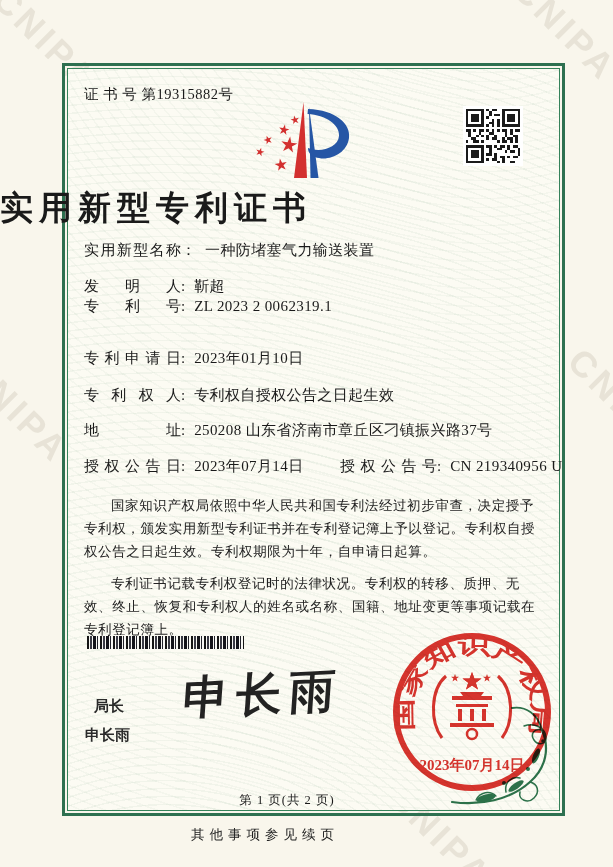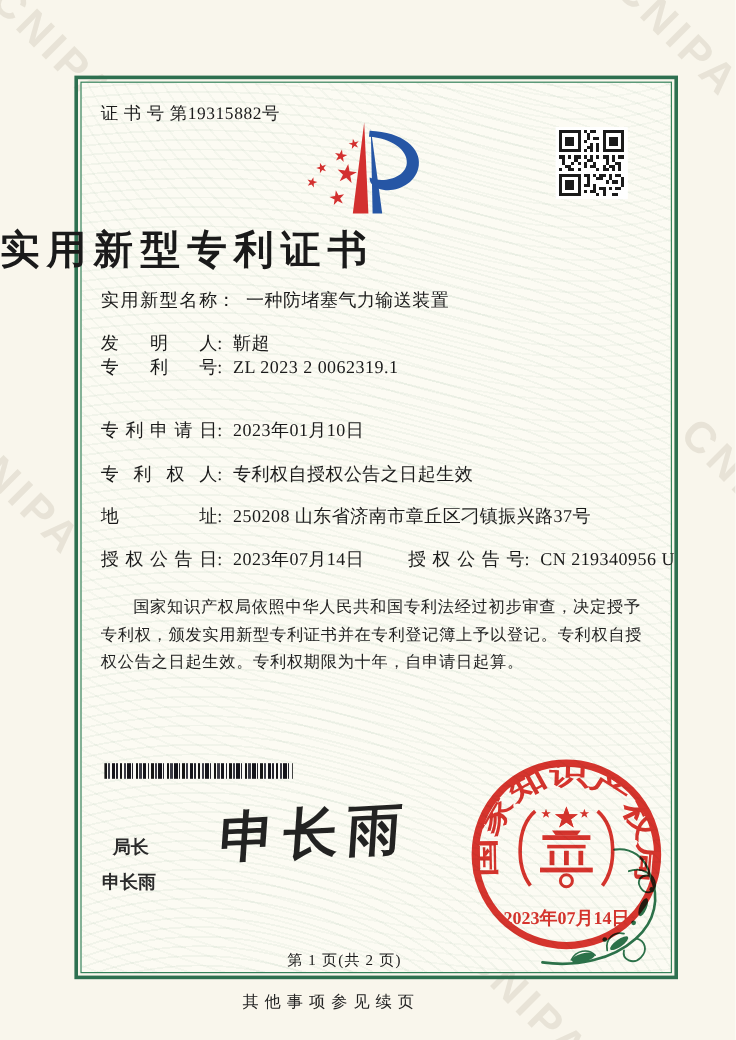--- a/index.html
+++ b/index.html
@@ -32,21 +32,21 @@
         #f8f8f4 5px 6px,#14141a 6px 9px,#f8f8f4 9px 10px,#23232b 10px 11px,#f8f8f4 11px 13px);}
   .sig-title{left:94px;top:697px;font-family:"Liberation Sans","DejaVu Sans",sans-serif;
       font-size:15px;font-weight:bold;color:#2b2b2b;}
   .sig-name{left:85px;top:726px;font-family:"Liberation Sans","DejaVu Sans",sans-serif;
       font-size:15px;font-weight:bold;color:#2b2b2b;}
   .autograph{left:183px;top:664px;font-size:46px;font-weight:bold;color:#111;
       letter-spacing:7px;transform:rotate(-3deg) skewX(-7deg);opacity:0.92;}
   .ornament{left:446px;top:686px;width:112px;height:124px;z-index:2;}
   .seal{left:390px;top:630px;width:164px;height:164px;mix-blend-mode:multiply;opacity:0.93;z-index:5;}
   .page-num{left:62px;top:792px;width:450px;text-align:center;font-size:12.5px;letter-spacing:1px;}
-  .foot-note{left:0;width:530px;top:826px;text-align:center;font-size:13.5px;letter-spacing:5px;color:#222;margin-left:11px;}
+  .foot-note{left:0;width:530px;top:826px;text-align:center;font-size:13.5px;letter-spacing:5px;color:#222;}
 </style>
 </head>
 <body>
 
 <div class="page">
 
   <div class="wm" style="left:-20px;top:18px">CNIPA</div>
   <div class="wm" style="left:500px;top:8px">CNIPA</div>
   <div class="wm" style="left:135px;top:112px">CNIPA</div>
   <div class="wm" style="left:330px;top:250px">CNIPA</div>
@@ -115,20 +115,21 @@
   </div>
   <div class="frow" style="top:457px">
     <span class="flabel">授权公告日</span><span class="fsep">:</span><span class="fval">2023年07月14日</span>
   </div>
   <div class="frow second" style="top:457px">
     <span class="flabel">授权公告号</span><span class="fsep">:</span><span class="fval">CN 219340956 U</span>
   </div>
 
   <div class="abs paras">
     <p>国家知识产权局依照中华人民共和国专利法经过初步审查，决定授予专利权，颁发实用新型专利证书并在专利登记簿上予以登记。专利权自授权公告之日起生效。专利权期限为十年，自申请日起算。</p>
+    <p>专利证书记载专利权登记时的法律状况。专利权的转移、质押、无效、终止、恢复和专利权人的姓名或名称、国籍、地址变更等事项记载在专利登记簿上。</p>
   </div>
 
   <div class="abs barcode"></div>
 
   <div class="abs sig-title">局长</div>
   <div class="abs sig-name">申长雨</div>
   <div class="abs autograph">申长雨</div>
 
   <svg class="abs ornament" viewBox="0 0 112 124">
     <g stroke="#2c7149" fill="none" stroke-linecap="round">

